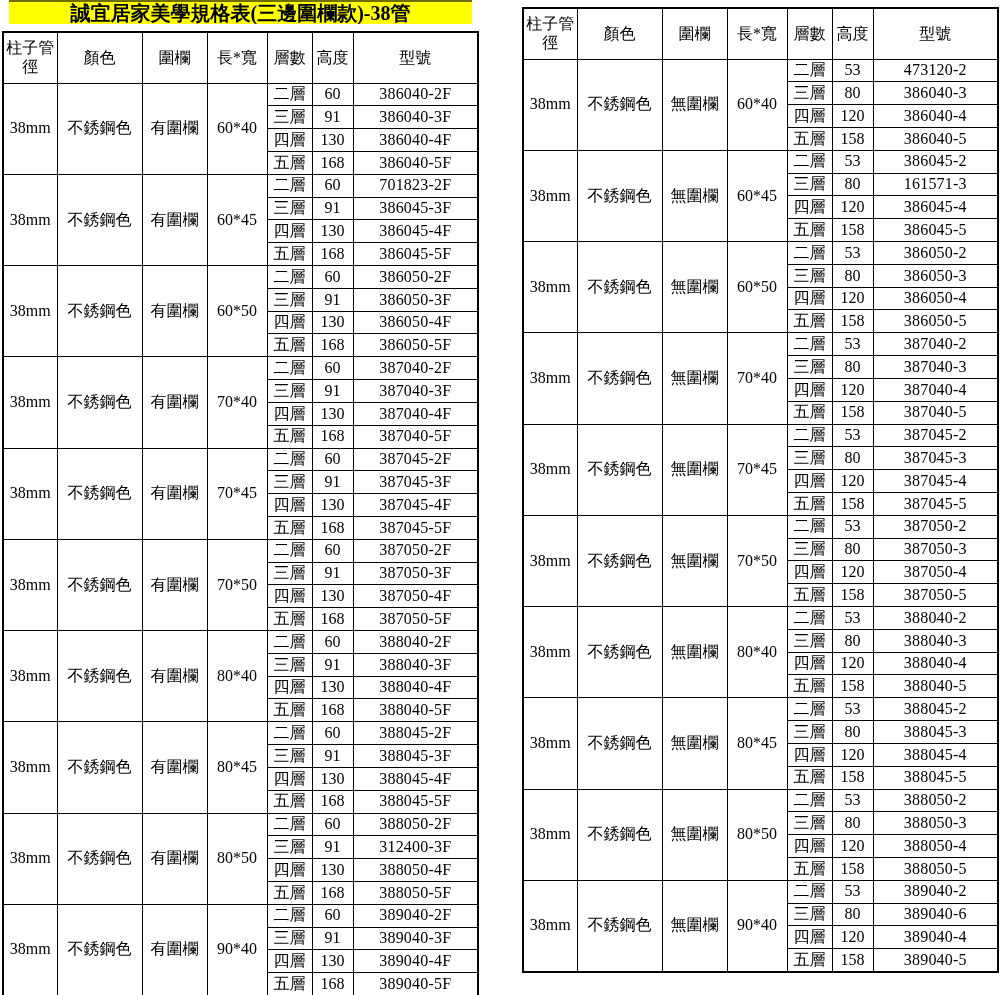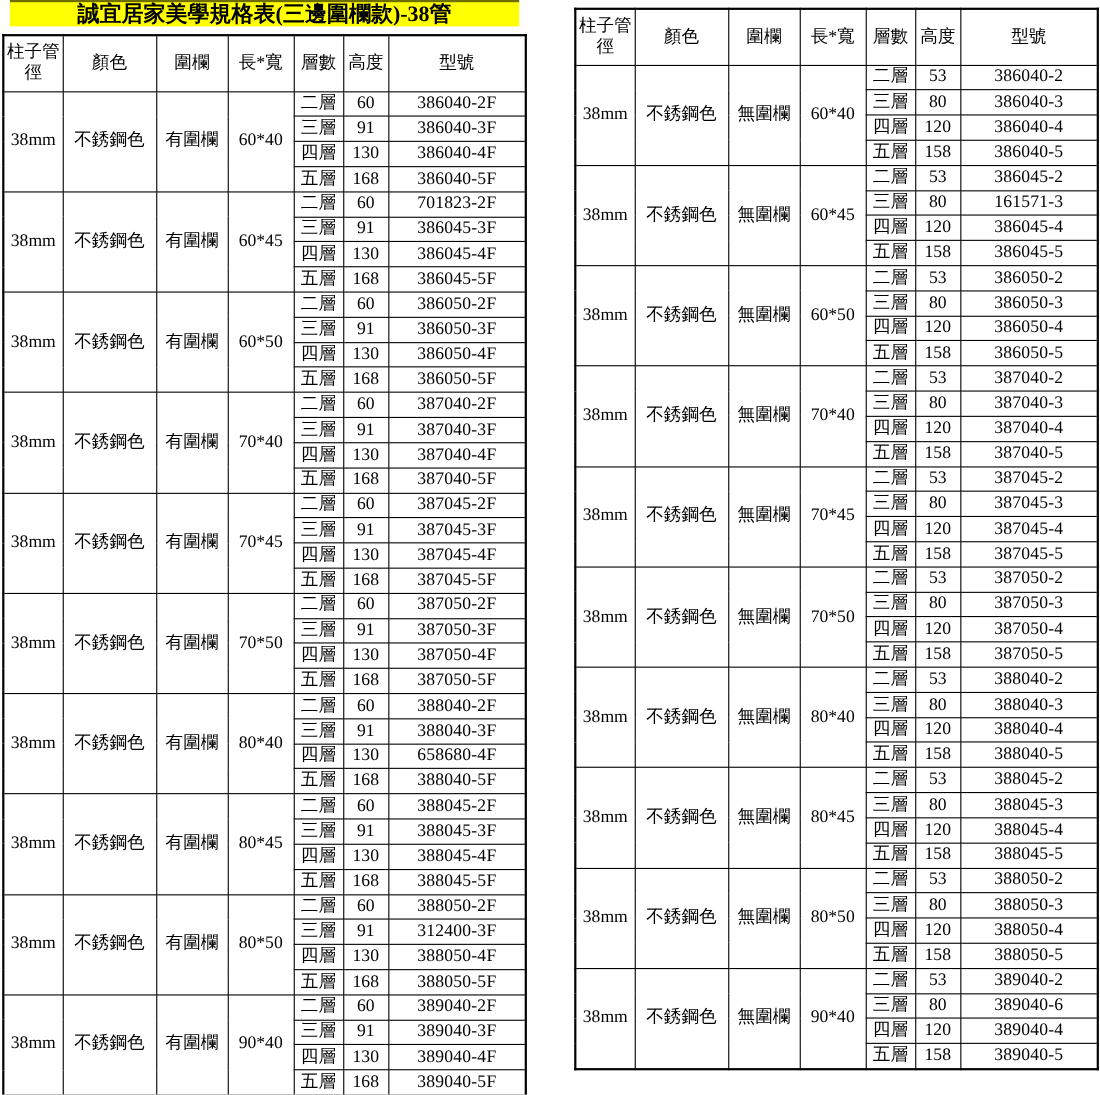--- a/index.html
+++ b/index.html
@@ -233,21 +233,21 @@
             <td data-name="cell-model">388040-2F</td>
           </tr>
           <tr data-name="table-row">
             <td data-name="cell-layers">三層</td>
             <td data-name="cell-height">91</td>
             <td data-name="cell-model">388040-3F</td>
           </tr>
           <tr data-name="table-row">
             <td data-name="cell-layers">四層</td>
             <td data-name="cell-height">130</td>
-            <td data-name="cell-model">658680-4F</td>
+            <td data-name="cell-model">388040-4F</td>
           </tr>
           <tr data-name="table-row">
             <td data-name="cell-layers">五層</td>
             <td data-name="cell-height">168</td>
             <td data-name="cell-model">388040-5F</td>
           </tr>
           <tr data-name="table-row">
             <td rowspan="4" data-name="cell-diameter">38mm</td>
             <td rowspan="4" data-name="cell-color">不銹鋼色</td>
             <td rowspan="4" data-name="cell-fence">有圍欄</td>
@@ -346,21 +346,21 @@
         </tr>
       </thead>
       <tbody>
           <tr data-name="table-row">
             <td rowspan="4" data-name="cell-diameter">38mm</td>
             <td rowspan="4" data-name="cell-color">不銹鋼色</td>
             <td rowspan="4" data-name="cell-fence">無圍欄</td>
             <td rowspan="4" data-name="cell-size">60*40</td>
             <td data-name="cell-layers">二層</td>
             <td data-name="cell-height">53</td>
-            <td data-name="cell-model">386040-2</td>
+            <td data-name="cell-model">473120-2</td>
           </tr>
           <tr data-name="table-row">
             <td data-name="cell-layers">三層</td>
             <td data-name="cell-height">80</td>
             <td data-name="cell-model">386040-3</td>
           </tr>
           <tr data-name="table-row">
             <td data-name="cell-layers">四層</td>
             <td data-name="cell-height">120</td>
             <td data-name="cell-model">386040-4</td>

